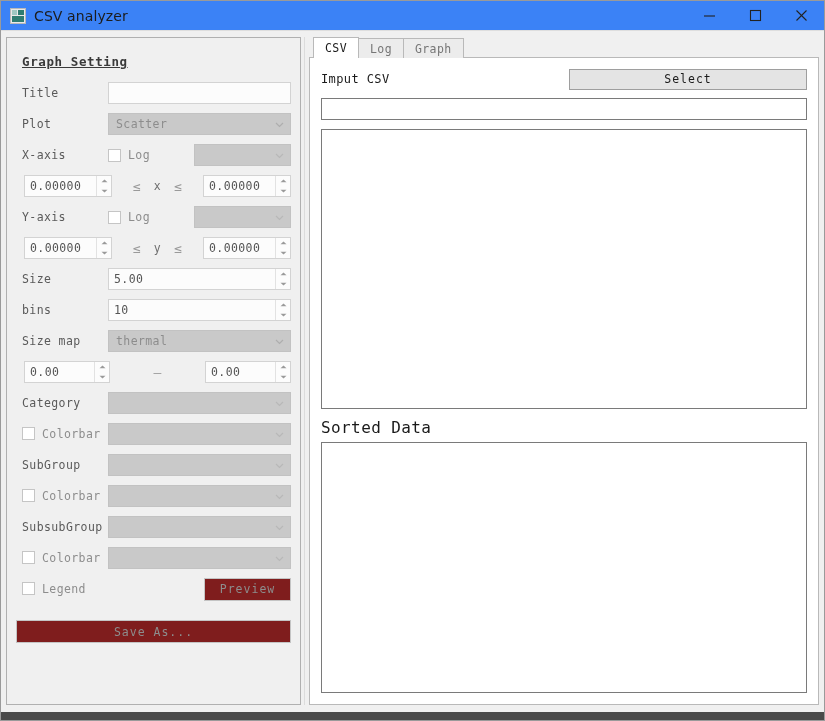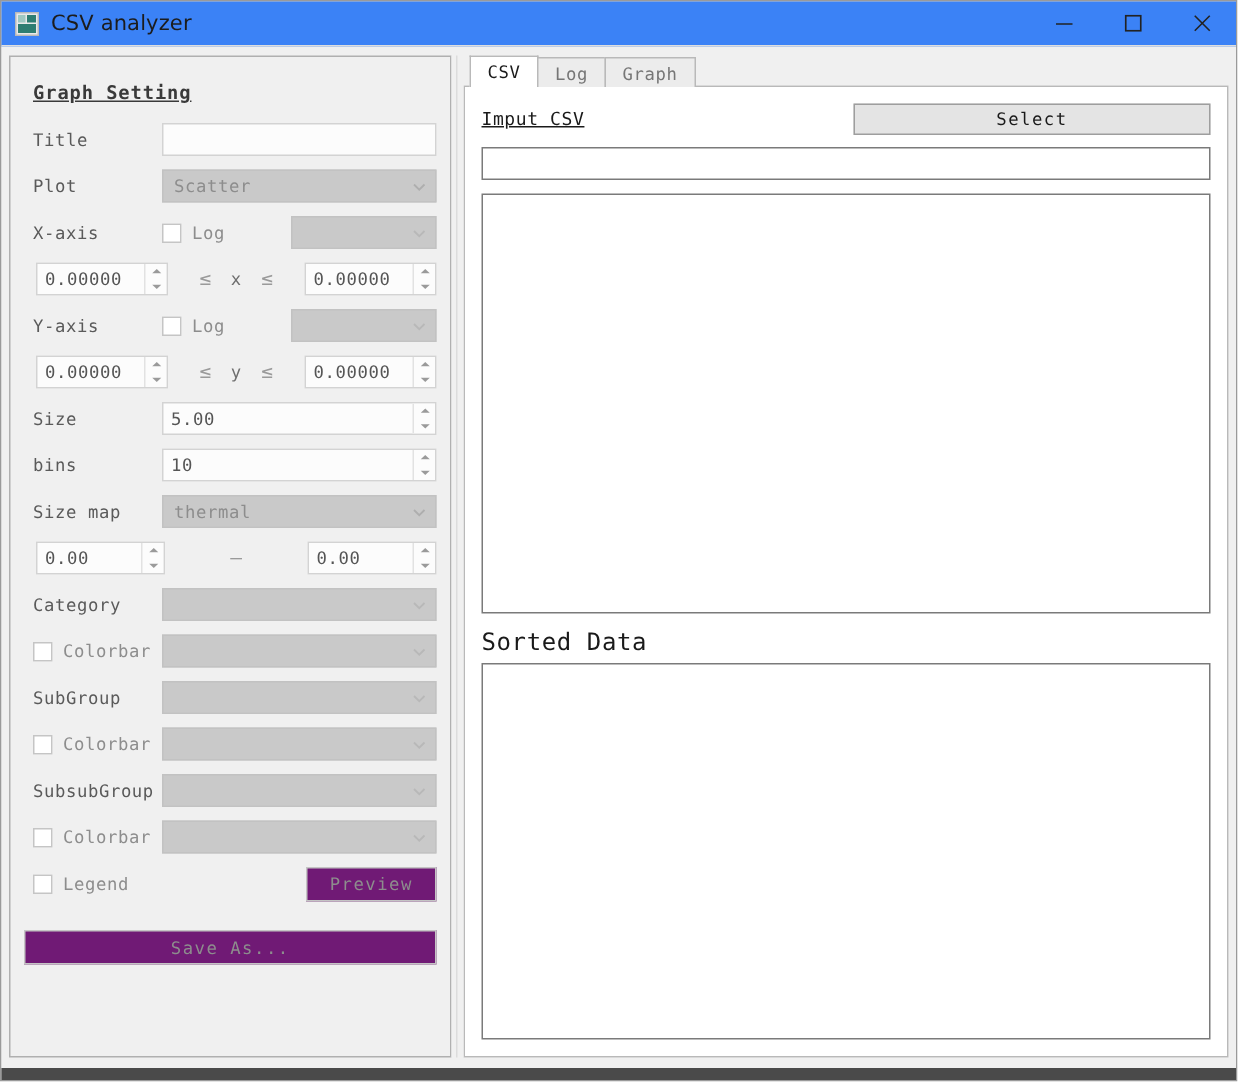--- a/index.html
+++ b/index.html
@@ -177,37 +177,37 @@
   .range-row.cm .mid { color: #9a9a9a; font-size: 13px; }
 
   
   .cbx {
     width: 13px; height: 13px; flex: none;
     background: #ffffff;
     border: 1px solid #c5c5c5;
     margin-right: 7px;
   }
   .cb-wrap {
-    display: flex; align-items: center;
+    display: flex; 
     width: 92px; min-width: 92px;
     padding-left: 6px;
   }
   .cb-wrap .cb-lbl {
     font-size: 11.5px; color: #8d8d8d; letter-spacing: 0.4px;
     white-space: nowrap;
   }
   .logbox {
     display: flex; align-items: center;
     width: 86px; min-width: 86px;
   }
   .logbox .cb-lbl { font-size: 11.5px; color: #8d8d8d; letter-spacing:0.4px; }
 
   
   .btn-disabled {
-    background: #701a75;
+    background: #7f1d1d;
     border: 1px solid #c4c4c4;
     height: 23px;
     display: flex; align-items: center; justify-content: center;
     font-size: 11.5px; color: #8d8d8d; letter-spacing: 1px;
   }
   #preview-btn { width: 87px; margin-left: auto; }
   #saveas-btn { width: 100%; margin-top: 11px; }
 
   
   #right-panel {
@@ -244,21 +244,21 @@
     padding: 10px 11px 11px 11px;
     display: flex; flex-direction: column;
     min-height: 0;
   }
 
   #csv-head {
     display: flex; align-items: center;
     height: 22px; margin-bottom: 8px;
   }
   #csv-head .lbl2 {
-    font-size: 12px; color: #1a1a1a; letter-spacing: 0.4px; text-decoration: underline;
+    font-size: 12px; color: #1a1a1a; letter-spacing: 0.4px;
   }
   #select-btn {
     margin-left: auto;
     width: 238px; height: 21px;
     background: #e4e4e4;
     border: 1px solid #9e9e9e;
     display: flex; align-items: center; justify-content: center;
     font-size: 11.5px; color: #1a1a1a; letter-spacing: 1px;
   }
   #csv-path {

